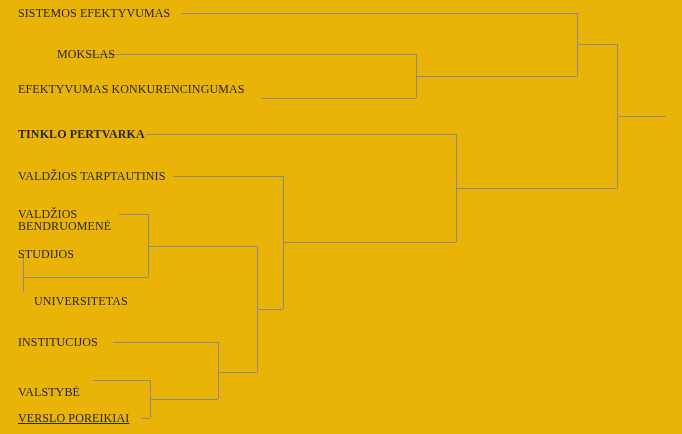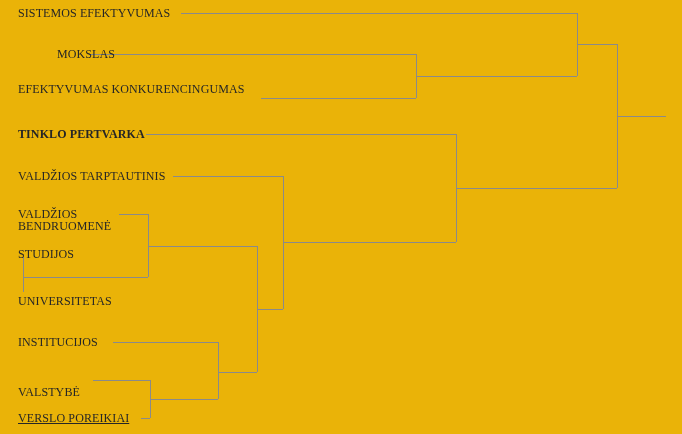--- a/index.html
+++ b/index.html
@@ -69,18 +69,18 @@
     </svg>
   <div id="labels">
       <div class="leaf-label" style="left: 18px; top: 7px; color: rgb(38, 38, 38);">SISTEMOS EFEKTYVUMAS</div>
       <div class="leaf-label" style="left: 18px; top: 48px; color: rgb(38, 38, 38); margin-left: 39px;">MOKSLAS</div>
       <div class="leaf-label" style="left: 18px; top: 83px; color: rgb(38, 38, 38);">EFEKTYVUMAS KONKURENCINGUMAS</div>
       <div class="leaf-label" style="left: 18px; top: 128px; color: rgb(38, 38, 38); font-weight: bold;">TINKLO PERTVARKA</div>
       <div class="leaf-label" style="left: 18px; top: 170px; color: rgb(38, 38, 38);">VALDŽIOS TARPTAUTINIS</div>
       <div class="leaf-label" style="left: 18px; top: 208px; color: rgb(38, 38, 38);">VALDŽIOS
 BENDRUOMENĖ</div>
       <div class="leaf-label" style="left: 18px; top: 248px; color: rgb(38, 38, 38);">STUDIJOS</div>
-      <div class="leaf-label" style="left: 18px; top: 295px; color: rgb(38, 38, 38);">UNIVERSITETAS</div>
+      <div class="leaf-label" style="left: 34px; top: 295px; color: rgb(38, 38, 38);">UNIVERSITETAS</div>
       <div class="leaf-label" style="left: 18px; top: 336px; color: rgb(38, 38, 38);">INSTITUCIJOS</div>
       <div class="leaf-label" style="left: 18px; top: 386px; color: rgb(38, 38, 38);">VALSTYBĖ</div>
       <div class="leaf-label" style="left: 18px; top: 412px; color: rgb(38, 38, 38); text-decoration: underline;">VERSLO POREIKIAI</div>
     </div>
 </div>
 
 </body></html>

